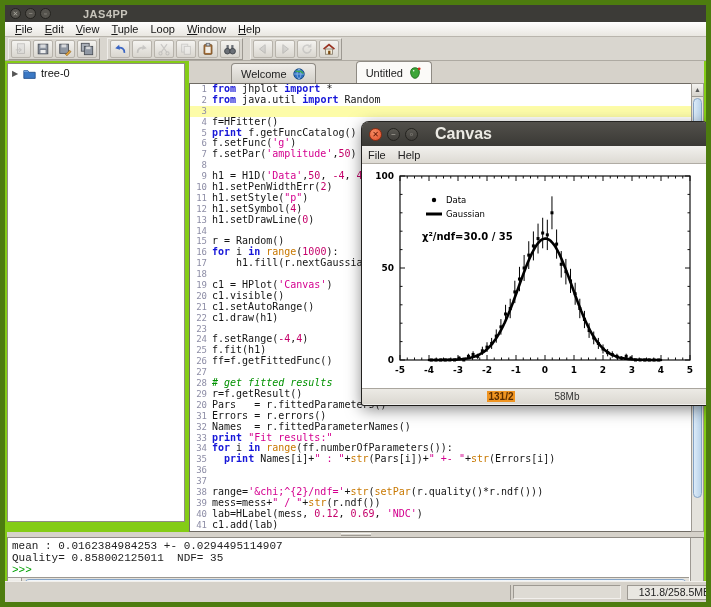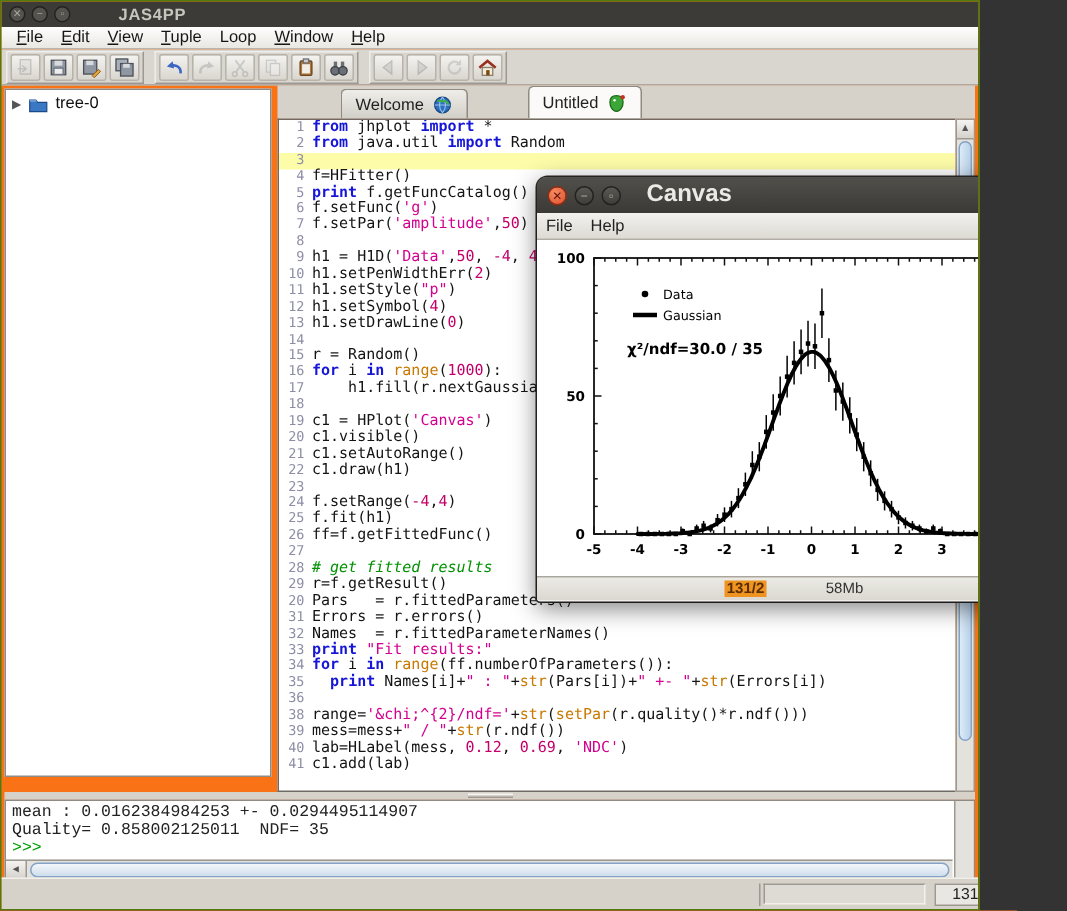--- a/index.html
+++ b/index.html
@@ -1,17 +1,17 @@
 <!DOCTYPE html>
 <html><head>
 <meta charset="utf-8">
 <style>
   * { margin:0; padding:0; box-sizing:border-box; }
   body { background:#333; font-family:"Liberation Sans", sans-serif; }
-  #app { position:relative; width:653px; height:607px; background:#f97316; overflow:hidden; border:1px solid #4d7c0f; }
+  #app { position:relative; width:711px; height:607px; background:#84cc16; overflow:hidden; border:5px solid #4d7c0f; }
 
   
   .titlebar { height:17px; background:#3c3b37; display:flex; align-items:center; padding-left:5px; }
   .wb { width:11px; height:11px; border-radius:50%; margin-right:4px; background:#55534d; border:1px solid #23221e;
         color:#a8a59c; font-size:7px; line-height:9px; text-align:center; }
   .titlebar .title { color:#c8c5bc; font-size:11px; font-weight:bold; margin-left:28px; letter-spacing:.5px; }
 
   
   .menubar { height:15px; background:linear-gradient(#fefefe,#e9e7e1); border-bottom:1px solid #b9b5ad;
              display:flex; align-items:center; padding-left:4px; font-size:11px; color:#151515; }
@@ -274,20 +274,21 @@
       <div class="codeline"><span class="gutter">27</span><span class="codetext"></span></div>
       <div class="codeline"><span class="gutter">28</span><span class="codetext"><span class="c"># get fitted results</span></span></div>
       <div class="codeline"><span class="gutter">29</span><span class="codetext"><span class="p">r=f.getResult()</span></span></div>
       <div class="codeline"><span class="gutter">20</span><span class="codetext"><span class="p">Pars   = r.fittedParameters()</span></span></div>
       <div class="codeline"><span class="gutter">31</span><span class="codetext"><span class="p">Errors = r.errors()</span></span></div>
       <div class="codeline"><span class="gutter">32</span><span class="codetext"><span class="p">Names  = r.fittedParameterNames()</span></span></div>
       <div class="codeline"><span class="gutter">33</span><span class="codetext"><span class="k">print</span><span class="p"> </span><span class="s">"Fit results:"</span></span></div>
       <div class="codeline"><span class="gutter">34</span><span class="codetext"><span class="k">for</span><span class="p"> i </span><span class="k">in</span><span class="p"> </span><span class="f">range</span><span class="p">(ff.numberOfParameters()):</span></span></div>
       <div class="codeline"><span class="gutter">35</span><span class="codetext"><span class="p">  </span><span class="k">print</span><span class="p"> Names[i]+</span><span class="s">" : "</span><span class="p">+</span><span class="f">str</span><span class="p">(Pars[i])+</span><span class="s">" +- "</span><span class="p">+</span><span class="f">str</span><span class="p">(Errors[i])</span></span></div>
       <div class="codeline"><span class="gutter">36</span><span class="codetext"></span></div>
+      <div class="codeline"><span class="gutter">37</span><span class="codetext"></span></div>
       <div class="codeline"><span class="gutter">38</span><span class="codetext"><span class="p">range=</span><span class="s">'&amp;chi;^{2}/ndf='</span><span class="p">+</span><span class="f">str</span><span class="p">(</span><span class="f">setPar</span><span class="p">(r.quality()*r.ndf()))</span></span></div>
       <div class="codeline"><span class="gutter">39</span><span class="codetext"><span class="p">mess=mess+</span><span class="s">" / "</span><span class="p">+</span><span class="f">str</span><span class="p">(r.ndf())</span></span></div>
       <div class="codeline"><span class="gutter">40</span><span class="codetext"><span class="p">lab=HLabel(mess, </span><span class="n">0.12</span><span class="p">, </span><span class="n">0.69</span><span class="p">, </span><span class="s">'NDC'</span><span class="p">)</span></span></div>
       <div class="codeline"><span class="gutter">41</span><span class="codetext"><span class="p">c1.add(lab)</span></span></div>
     </div>
 
   <div class="vscroll">
     <div class="scroll-arrow">▲</div>
     <div class="vthumb"></div>
   </div>

